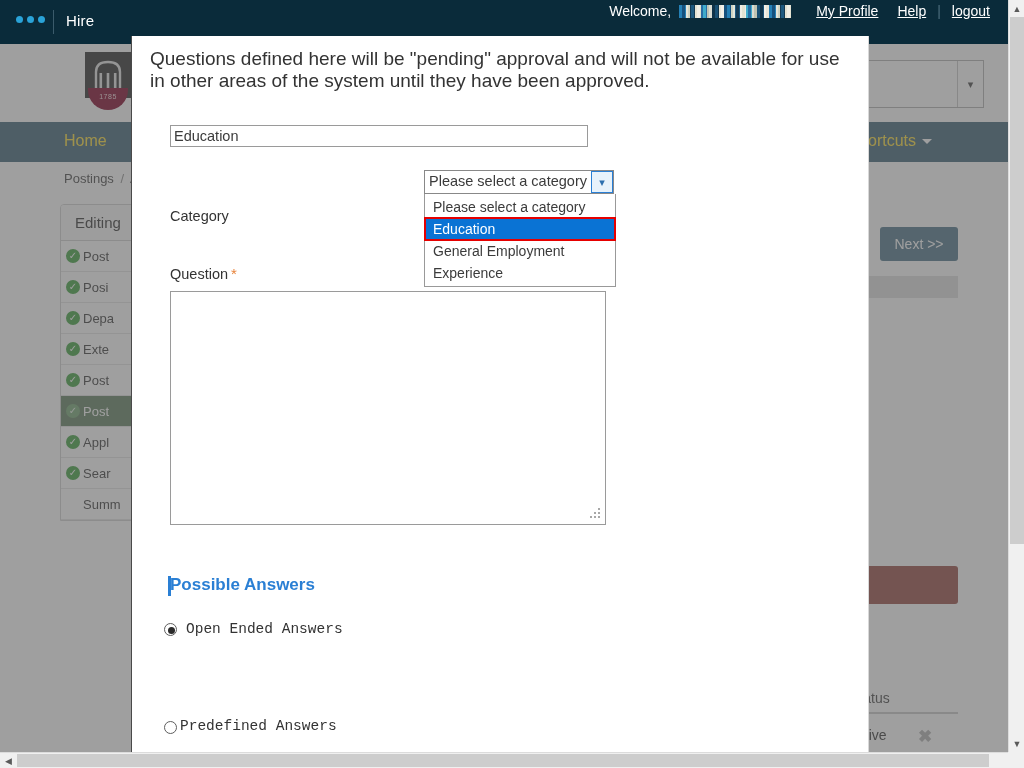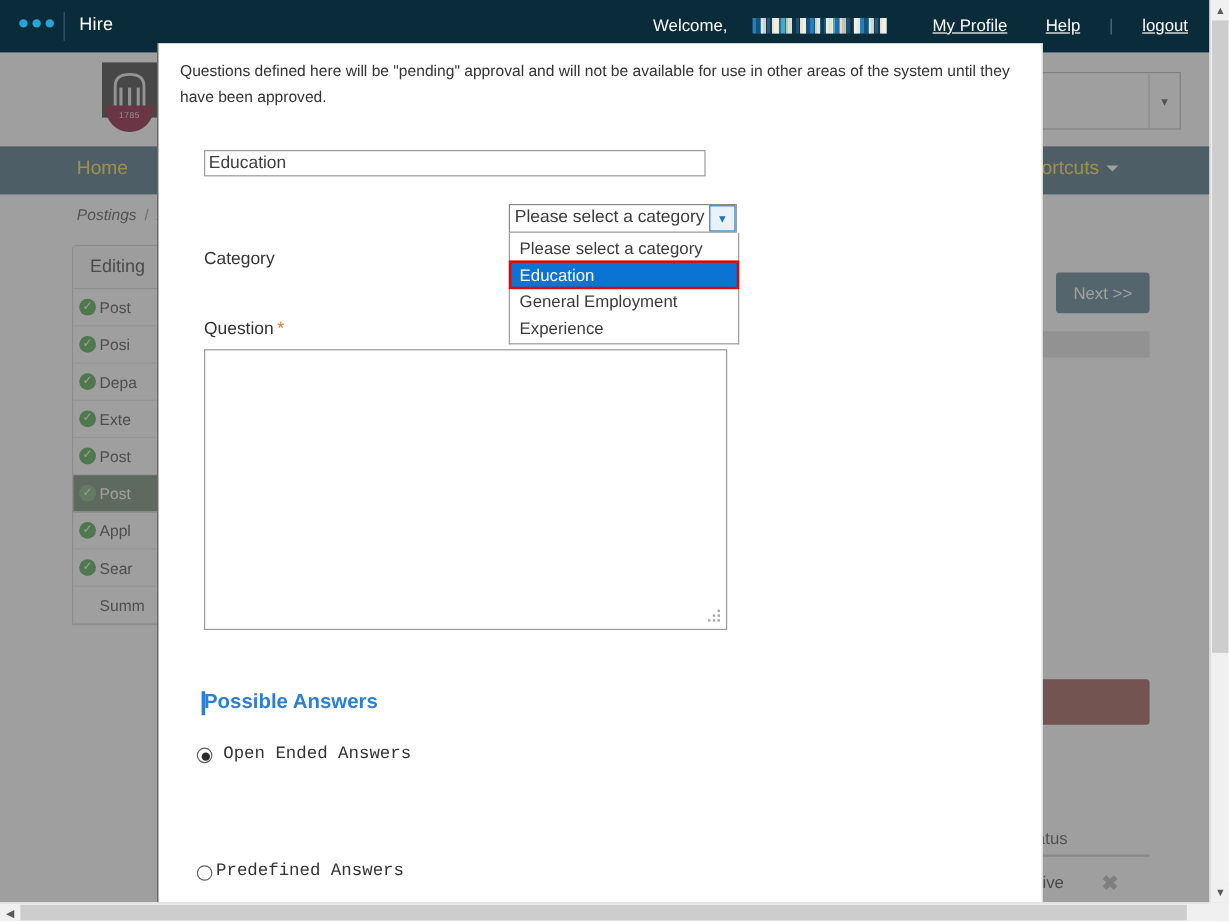--- a/index.html
+++ b/index.html
@@ -56,22 +56,22 @@
   }
   .topbar-brand {
     position: absolute;
     left: 66px; top: 12px;
     font-size: 15px;
     color: #ffffff;
     letter-spacing: .2px;
   }
   .topbar-right {
     position: absolute;
-    right: 10px; top: 13px;
-    display: flex; align-items: center; gap: 16px;
+    right: 10px; top: 3px;
+    display: flex; align-items: center; gap: 3px;
     font-size: 14px;
   }
   .welcome-label {
     color: #ffffff;
     margin-right: 5px;
   }
   .redacted {
     display: inline-block;
     width: 112px; height: 13px;
     position: relative;
@@ -195,21 +195,21 @@
     vertical-align: middle;
   }
 
   
   .breadcrumb {
     position: absolute;
     left: 64px; top: 171px;
     font-size: 13px;
     color: #555555;
   }
-  .breadcrumb .crumb { cursor: pointer; font-style: italic; }
+  .breadcrumb .crumb { cursor: pointer; }
   .breadcrumb .crumb-sep { color: #999; margin: 0 3px; }
 
   
   .wizard {
     position: absolute;
     left: 60px; top: 204px;
     width: 170px;
     border: 1px solid #d6d6d6;
     background: #ffffff;
     border-radius: 4px 4px 0 0;
@@ -341,21 +341,21 @@
   }
   .modal-inner {
     position: relative;
     width: 100%; height: 100%;
     padding: 0;
   }
   .modal-intro {
     position: absolute;
     left: 18px; top: 12px;
     width: 700px;
-    font-size: 13px;
+    font-size: 19px;
     color: #333333;
     line-height: 22px;
   }
   .field-label {
     position: absolute;
     font-size: 14.5px;
     color: #333333;
   }
   .req { color: #e8833a; font-size: 15px; margin-left: 3px; }
 

